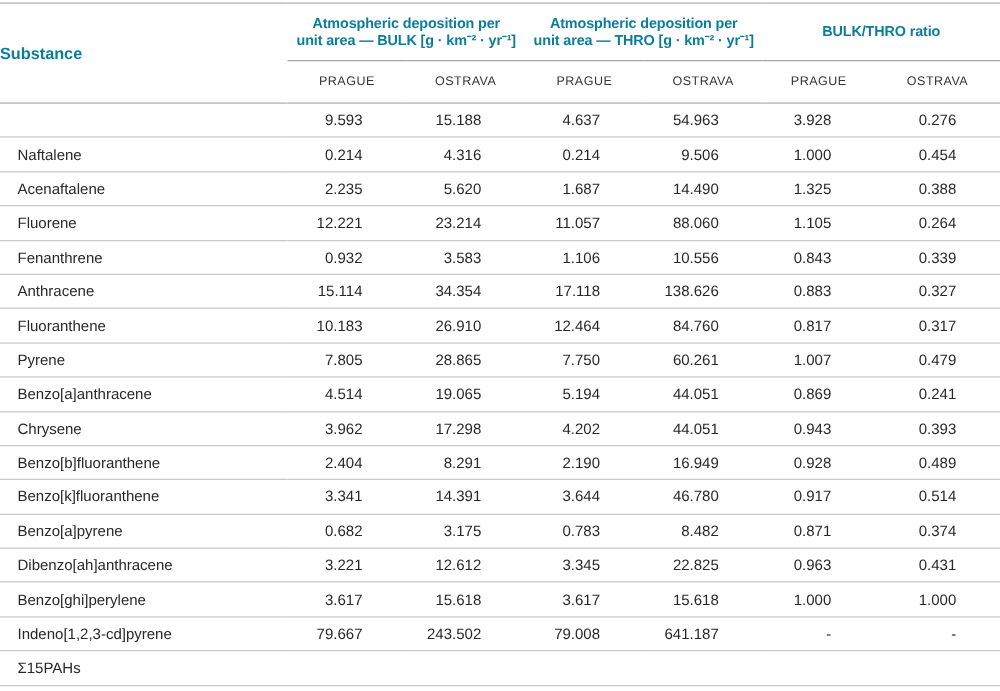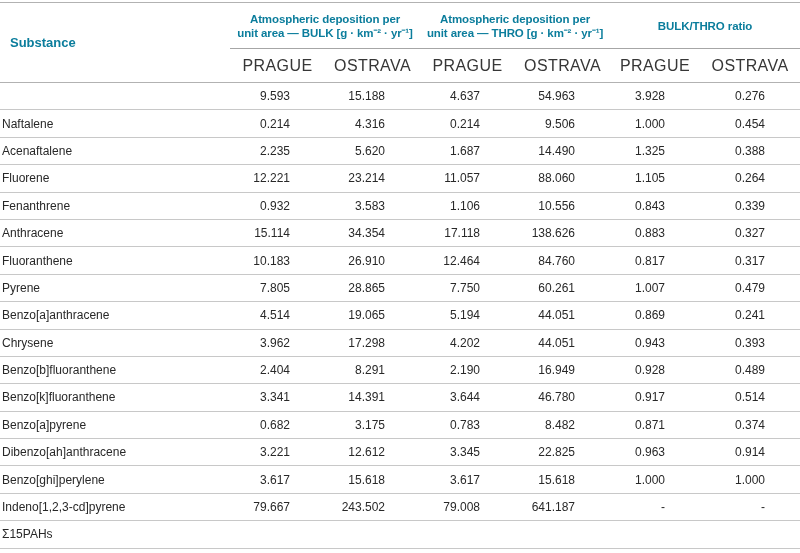--- a/index.html
+++ b/index.html
@@ -21,21 +21,20 @@
     width: 800px;
     border-collapse: collapse;
     table-layout: fixed;
     border-top: 1px solid #b2b2b2;
   }
   
   th { font-weight: normal; padding: 0; }
   th.substance-th {
     text-align: left;
     vertical-align: middle;
-    padding-left: 10px;
     font-weight: bold;
     font-size: 13px;
     color: #0b7d9c;
     border-bottom: 1px solid #b2b2b2;
   }
   th.group-th {
     height: 45px;
     vertical-align: middle;
     text-align: center;
     font-weight: bold;
@@ -43,38 +42,38 @@
     letter-spacing: -0.1px;
     line-height: 14px;
     color: #0b7d9c;
     white-space: nowrap;
     border-bottom: 1px solid #a6a6a6;
   }
   th.sub-th {
     height: 33px;
     text-align: center;
     vertical-align: middle;
-    font-size: 16px;
+    font-size: 10px;
     letter-spacing: 0.4px;
     color: #363636;
     border-bottom: 1px solid #b2b2b2;
   }
   
   tbody td {
     height: 26.4px;
     box-sizing: content-box;
     border-bottom: 1px solid #c8c8c8;
     font-size: 12px;
     color: #282828;
     vertical-align: middle;
     padding: 0;
   }
   td.substance-cell {
     text-align: left;
-    padding-left: 2px;
+    padding-left: 14px;
   }
   td.num-cell {
     text-align: right;
     padding-right: 35px;
   }
 </style>
 </head>
 <body>
 
 <div class="page">
@@ -230,21 +229,21 @@
           <td class="num-cell">0.871</td>
           <td class="num-cell">0.374</td>
         </tr>
         <tr>
           <td class="substance-cell">Dibenzo[ah]anthracene</td>
           <td class="num-cell">3.221</td>
           <td class="num-cell">12.612</td>
           <td class="num-cell">3.345</td>
           <td class="num-cell">22.825</td>
           <td class="num-cell">0.963</td>
-          <td class="num-cell">0.914</td>
+          <td class="num-cell">0.431</td>
         </tr>
         <tr>
           <td class="substance-cell">Benzo[ghi]perylene</td>
           <td class="num-cell">3.617</td>
           <td class="num-cell">15.618</td>
           <td class="num-cell">3.617</td>
           <td class="num-cell">15.618</td>
           <td class="num-cell">1.000</td>
           <td class="num-cell">1.000</td>
         </tr>

